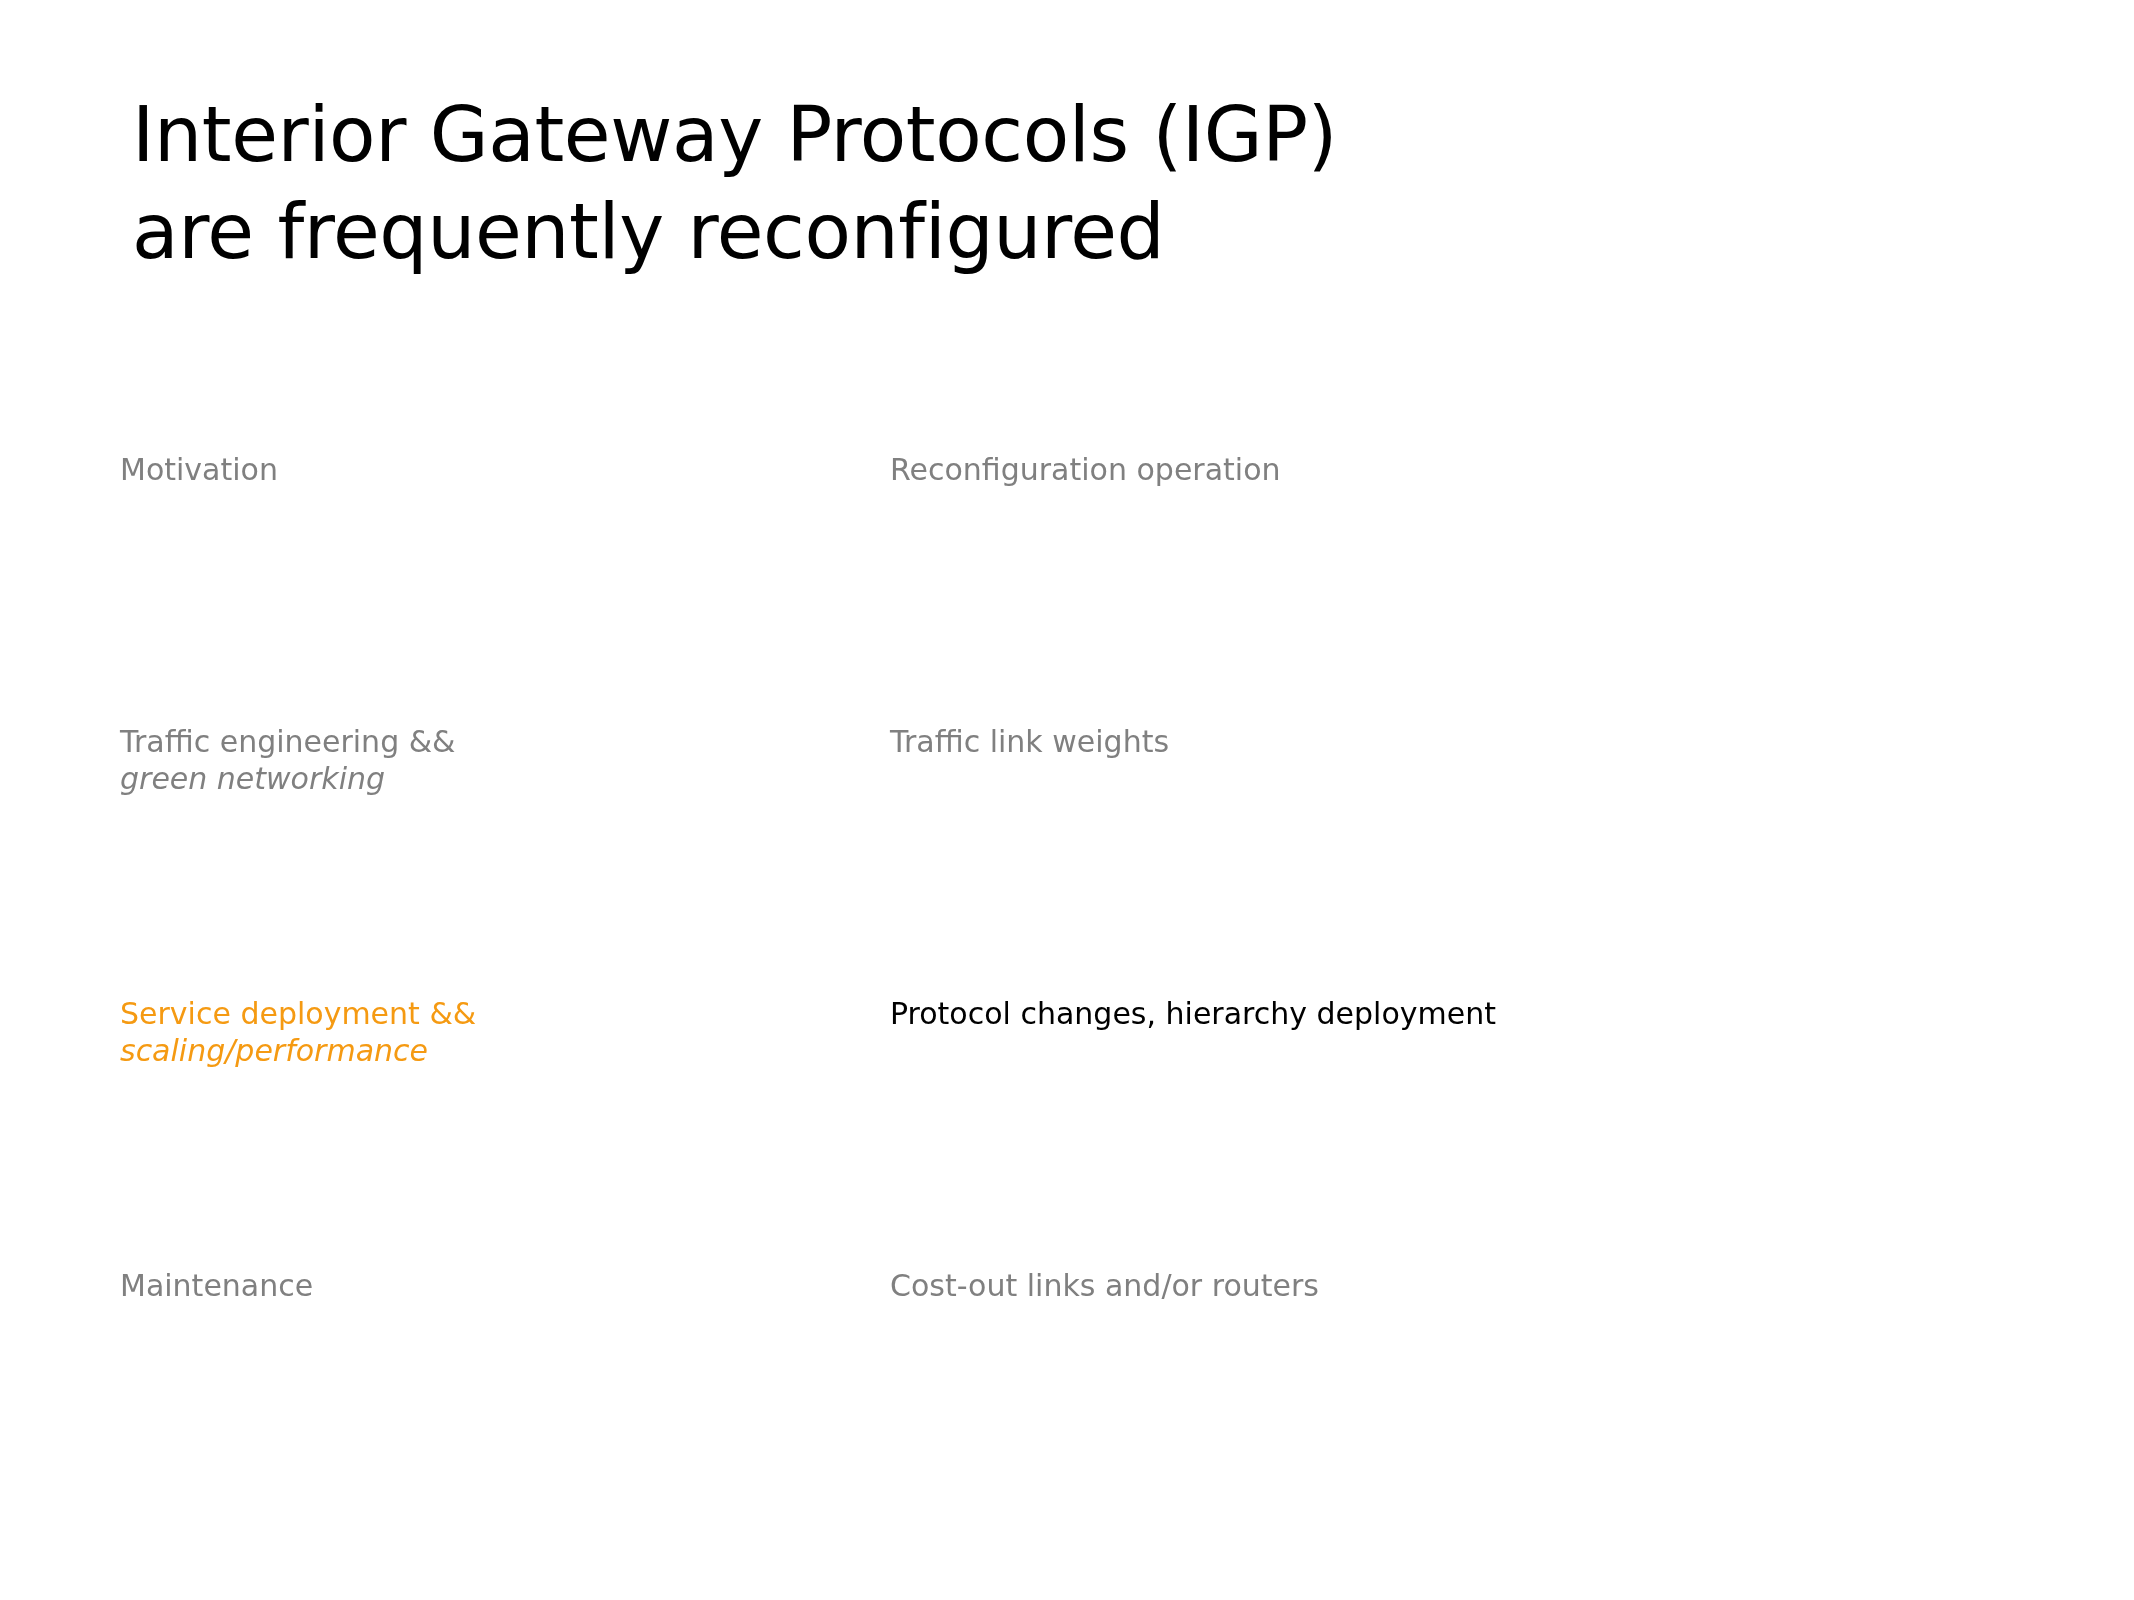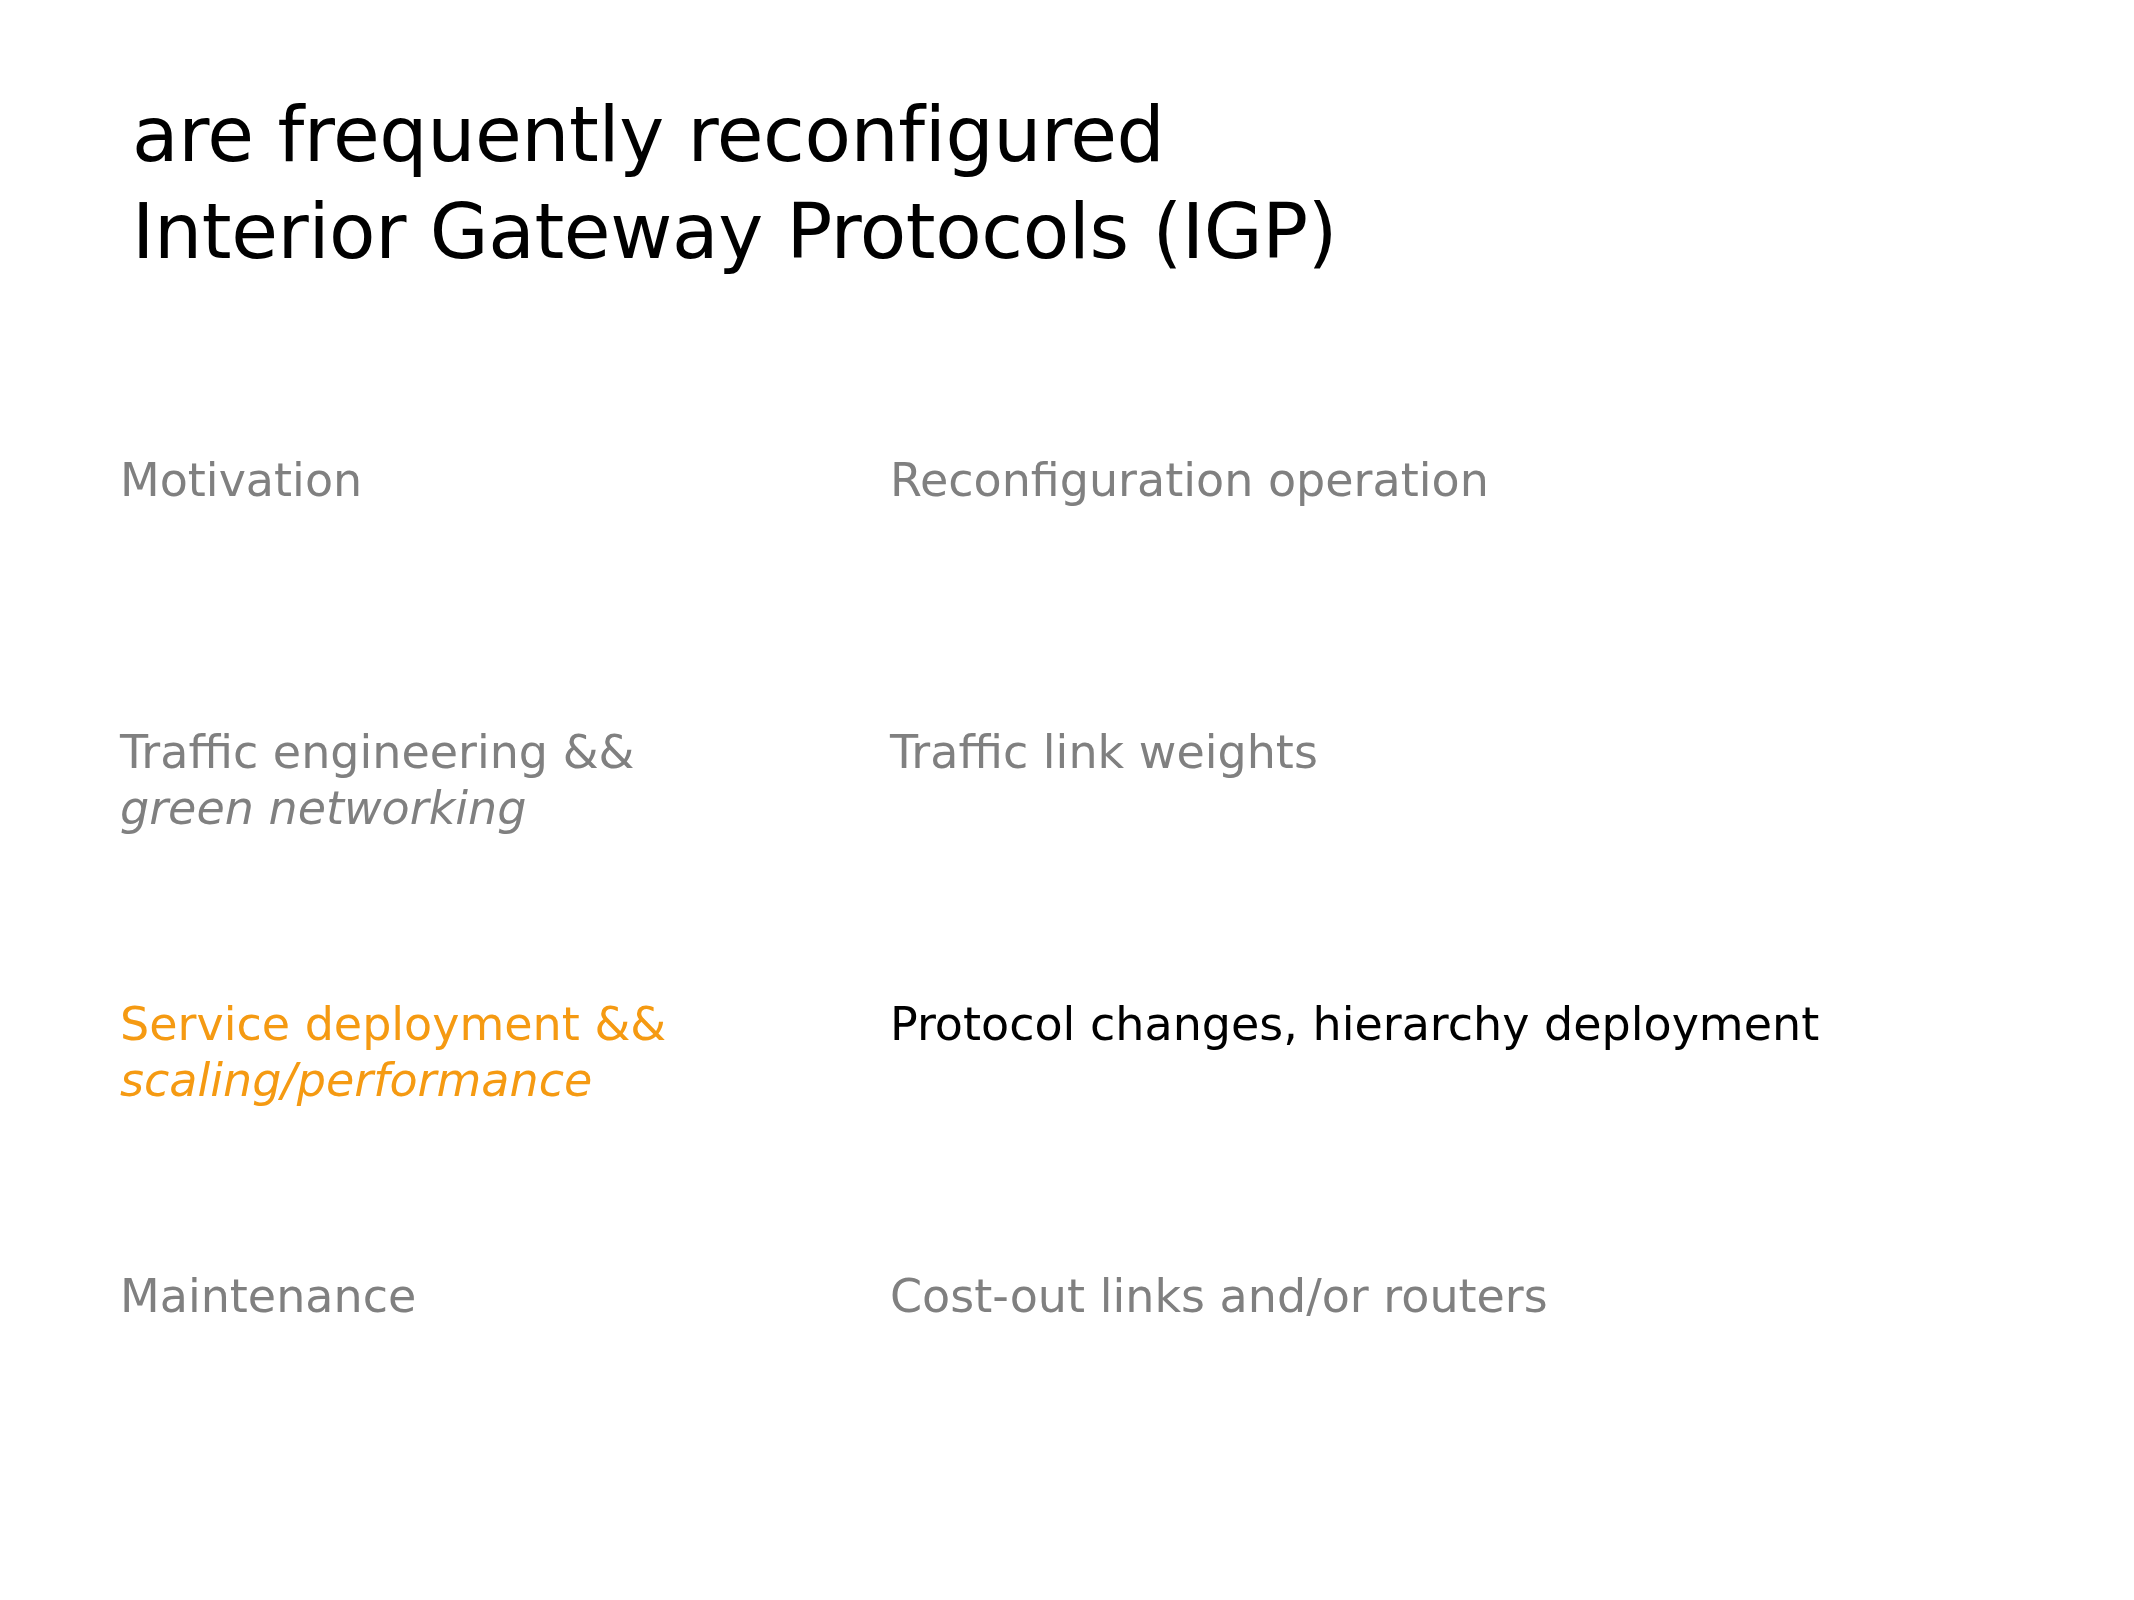--- a/index.html
+++ b/index.html
@@ -52,41 +52,41 @@
     height: auto;
   }
   .col-left {
     width: 770px;
     flex: 0 0 770px;
   }
   .col-right {
     flex: 1 1 auto;
   }
   .cell {
-    font-size: 46px;
+    font-size: 30px;
     line-height: 1.22;
     font-weight: 400;
   }
   .cell .l2 {
     display: block;
     font-style: italic;
   }
 
   .tone-muted { color: #808080; }
   .tone-accent { color: #f59a12; }
   .tone-strong { color: #000000; }
 </style>
 </head>
 <body>
 
 <div class="slide">
 
   <div class="title-block">
+    <div class="title-line">Interior Gateway Protocols (IGP)</div>
     <div class="title-line">are frequently reconfigured</div>
-    <div class="title-line">Interior Gateway Protocols (IGP)</div>
   </div>
 
   <div class="grid">
 
     <div class="row">
       <div class="col-left">
         <div class="cell tone-muted">Motivation</div>
       </div>
       <div class="col-right">
         <div class="cell tone-muted">Reconfiguration operation</div>

